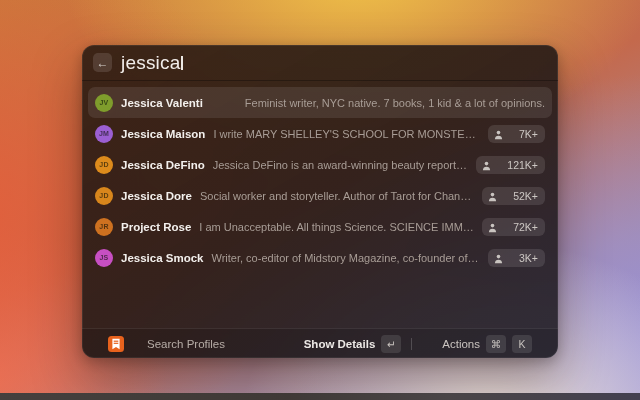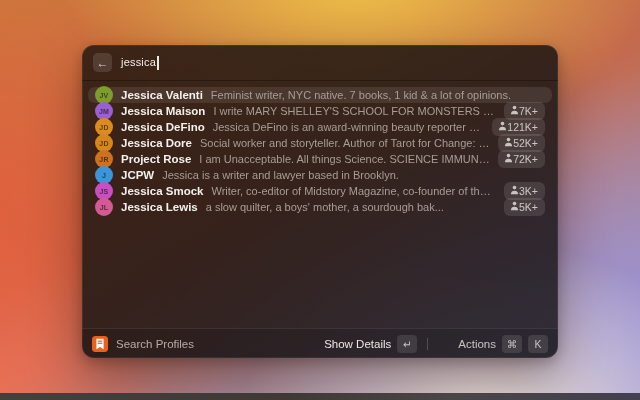--- a/index.html
+++ b/index.html
@@ -40,66 +40,67 @@
     padding: 0 11px;
     border-bottom: 1px solid rgba(0,0,0,0.30);
   }
   .back-btn {
     width: 19px; height: 19px; border-radius: 5px;
     background: rgba(255,255,255,0.12);
     display: flex; align-items: center; justify-content: center;
     color: #d9d4d0; font-size: 12px; line-height: 1; cursor: default;
   }
   .search-text {
-    font-size: 11px; color: #f2eeeb; letter-spacing: 0.2px;
-    display: flex; 
+    font-size: 19px; color: #f2eeeb; letter-spacing: 0.2px;
+    display: flex; align-items: center;
   }
   .caret {
     display: inline-block; width: 1.5px; height: 14px; margin-left: 1px;
     background: #ece8e4;
   }
 
   
   .list { flex: 1 1 auto; padding: 6px; overflow: hidden; }
   .row {
-    height: 16px; display: flex; align-items: center; gap: 8px;
+    height: 31px; display: flex; align-items: center; gap: 8px;
     padding: 0 7px; border-radius: 7px;
   }
   .row.selected { background: rgba(255,255,255,0.09); }
   .avatar {
     flex: 0 0 18px; width: 18px; height: 18px; border-radius: 50%;
     display: flex; align-items: center; justify-content: center;
     font-size: 7px; font-weight: 700; color: rgba(10,14,6,0.62);
     letter-spacing: 0.2px;
   }
   .name { font-size: 11.5px; font-weight: 700; color: #f3f0ed; white-space: nowrap; }
   .desc {
     flex: 1 1 auto; min-width: 0; font-size: 11px; color: #a89d96;
-    white-space: nowrap; overflow: hidden; text-overflow: ellipsis;
+    white-space: nowrap; overflow: hidden; text-overflow: ellipsis; text-align: right;
   }
   .badge {
-    flex: 0 0 auto; display: flex; align-items: flex-start; gap: 0;
+    flex: 0 0 auto; display: flex; align-items: flex-end; gap: 16px;
     background: rgba(255,255,255,0.11); border-radius: 6px;
     padding: 3px 7px 3px 6px; font-size: 10.5px; color: #cdc8c4;
   }
   .badge svg { display: block; }
 
   
   .footer {
     flex: 0 0 30px; height: 30px;
     display: flex; align-items: center;
-    padding: 0 10px;
+    padding: 0 26px;
     border-top: 1px solid rgba(255,255,255,0.08);
     background: rgba(0,0,0,0.12);
     border-radius: 0 0 12px 12px;
+    gap: 15px;
   }
   .app-icon { width: 16px; height: 16px; margin-right: 8px; }
   .footer-cmd { font-size: 11.5px; color: #b6aca6; }
   .footer-right { margin-left: auto; display: flex; align-items: center; }
-  .footer-action { font-size: 11.5px; font-weight: 400; color: #ece8e5; }
+  .footer-action { font-size: 11.5px; font-weight: 700; color: #ece8e5; }
   .footer-action.secondary { font-weight: 400; color: #c9c3bf; margin-left: 20px; }
   .key {
     display: inline-flex; align-items: center; justify-content: center;
     min-width: 20px; height: 18px; padding: 0 4px;
     background: rgba(255,255,255,0.11); border-radius: 4px;
     font-size: 10.5px; color: #c6c1bd; margin-left: 6px;
   }
   .vdiv {
     width: 1px; height: 12px; background: rgba(255,255,255,0.18);
     margin: 0 10px;
@@ -171,47 +172,29 @@
         <span class="desc">I am Unacceptable. All things Science. SCIENCE IMMUNOLOGY MEDICINE</span>
         <span class="badge">
           <svg width="9" height="10" viewBox="0 0 12 13" fill="#c9c4c0">
             <circle cx="6" cy="3.3" r="2.4"></circle>
             <path d="M1.2 12c0-2.8 2.1-4.4 4.8-4.4s4.8 1.6 4.8 4.4z"></path>
           </svg>
           <span>72K+</span>
         </span>
       </div>
         <div class="row">
-        <div class="avatar" style="background: rgb(60, 149, 216);">J</div>
-        <span class="name">JCPW</span>
-        <span class="desc">Jessica is a writer and lawyer based in Brooklyn.</span>
-
-      </div>
-        <div class="row">
         <div class="avatar" style="background: rgb(199, 79, 194);">JS</div>
         <span class="name">Jessica Smock</span>
         <span class="desc">Writer, co-editor of Midstory Magazine, co-founder of the HerStories Project, fo...</span>
         <span class="badge">
           <svg width="9" height="10" viewBox="0 0 12 13" fill="#c9c4c0">
             <circle cx="6" cy="3.3" r="2.4"></circle>
             <path d="M1.2 12c0-2.8 2.1-4.4 4.8-4.4s4.8 1.6 4.8 4.4z"></path>
           </svg>
           <span>3K+</span>
-        </span>
-      </div>
-        <div class="row">
-        <div class="avatar" style="background: rgb(212, 90, 147);">JL</div>
-        <span class="name">Jessica Lewis</span>
-        <span class="desc">a slow quilter, a boys' mother, a sourdough bak...</span>
-        <span class="badge">
-          <svg width="9" height="10" viewBox="0 0 12 13" fill="#c9c4c0">
-            <circle cx="6" cy="3.3" r="2.4"></circle>
-            <path d="M1.2 12c0-2.8 2.1-4.4 4.8-4.4s4.8 1.6 4.8 4.4z"></path>
-          </svg>
-          <span>5K+</span>
         </span>
       </div>
       </div>
 
     <div class="footer">
       <svg class="app-icon" viewBox="0 0 16 16">
         <rect width="16" height="16" rx="3.5" fill="#e8621d"></rect>
         <path d="M4.4 2.8h7.2v10.4L8 10.9l-3.6 2.3z" fill="#ffffff"></path>
         <rect x="5.7" y="4.6" width="4.6" height="1.2" fill="#e8621d"></rect>
         <rect x="5.7" y="6.7" width="4.6" height="1.2" fill="#e8621d"></rect>

